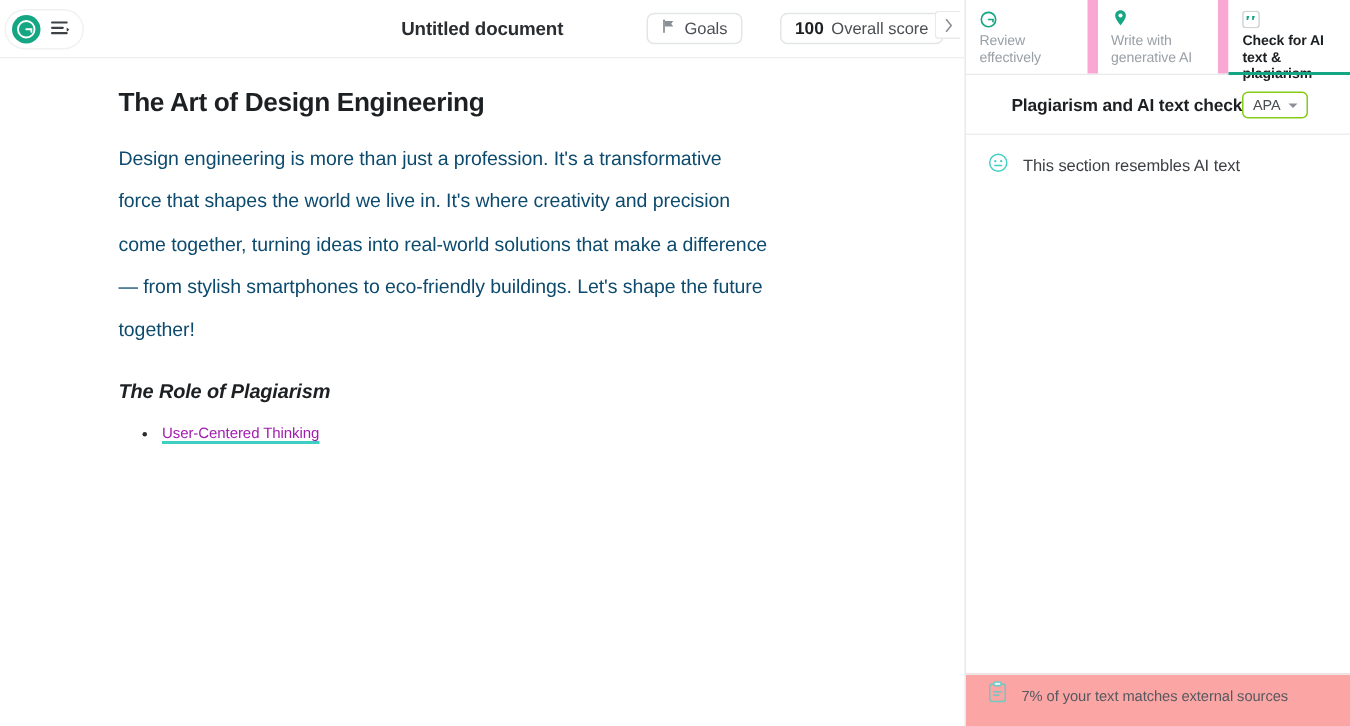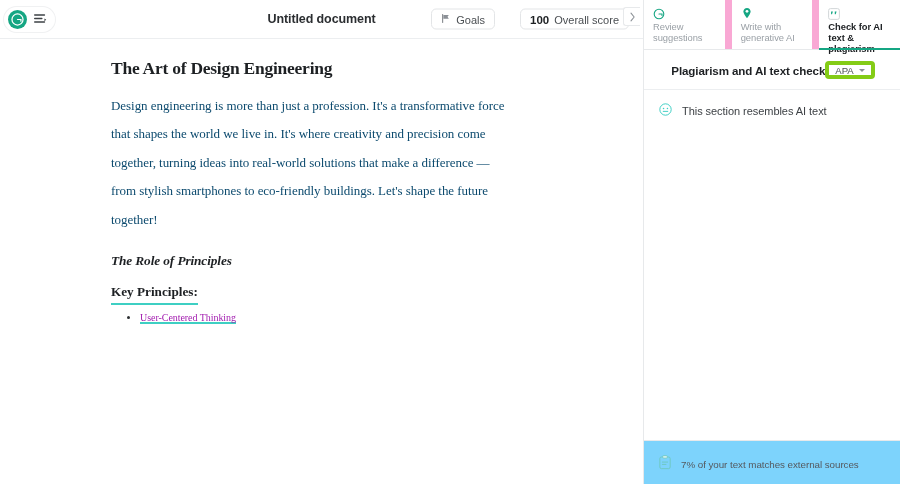--- a/index.html
+++ b/index.html
@@ -83,22 +83,21 @@
   .goal-icon { display:block; }
 
   
   .doc-scroll {
     flex: 1 1 auto;
     overflow: hidden;
     position: relative;
     background: #fff;
   }
   .doc-page {
-    padding: 18px 130px 0 111px;
-    font-family: Liberation Serif, serif;
+    padding: 18px 130px 0 79px;
   }
   h1.doc-h1 {
     margin: 0 0 13px 0;
     font-size: 17.5px;
     line-height: 22px;
     font-weight: 700;
     letter-spacing: -0.25px;
     color: #1d2023;
   }
   p.doc-p {
@@ -213,21 +212,21 @@
   .panel-title {
     font-size: 11.6px;
     font-weight: 700;
     color: #1d2023;
     letter-spacing: -0.1px;
   }
   .style-select {
     display: inline-flex; align-items: center; gap: 5px;
     height: 18px;
     padding: 0 6px;
-    border: 4px solid #84cc16;
+    border: 1px solid #84cc16;
     border-radius: 4px;
     font-size: 9.6px;
     color: #4b4f53;
     background: #fff;
     cursor: pointer;
   }
   .caret {
     width: 0; height: 0;
     border-left: 3px solid transparent;
     border-right: 3px solid transparent;
@@ -242,22 +241,22 @@
   }
   .alert-text {
     font-size: 11px;
     color: #3d4145;
     letter-spacing: -0.05px;
   }
 
   .panel-foot {
     flex: 0 0 auto;
     border-top: 1px solid #e7e9eb;
-    background: #7dd3fc;
-    padding: 14px 12px 10px 14px;
+    background: #fca5a5;
+    padding: 4px 12px 10px 14px;
     display: flex; align-items: center; gap: 9px;
   }
   .foot-text { font-size: 9.8px; color: #55595e; letter-spacing: -0.05px; }
 </style>
 </head>
 <body>
 
 <div id="app">
 
   <div class="editor-col">
@@ -299,24 +298,23 @@
       </div>
     </div>
 
     <div class="doc-scroll">
       <div class="doc-page">
 
         <h1 class="doc-h1">The Art of Design Engineering</h1>
 
         <p class="doc-p">Design engineering is more than just a profession. It's a transformative force that shapes the world we live in. It's where creativity and precision come together, turning ideas into real-world solutions that make a difference — from stylish smartphones to eco-friendly buildings. Let's shape the future together!</p>
 
-        <h2 class="doc-h2">The Role of Principles</h2>
-
-
-        <h3 class="doc-h3 ai-underline">Key Principles:</h3>
+        <h2 class="doc-h2">The Role of Plagiarism</h2>
+
+
 
         <ul class="doc-list">
           <li><span class="ai-underline">User-Centered Thinking</span></li>
 
         </ul>
 
         
 
       </div>
     </div>
@@ -333,21 +331,21 @@
     <div class="tabs">
 
       <div class="tab">
         <span class="tab-icon">
           <svg width="12" height="12" viewBox="0 0 24 24" fill="none">
             <circle cx="12" cy="12" r="9.6" stroke="#15a683" stroke-width="2.2"></circle>
             <path d="M12 12h6v3" stroke="#15a683" stroke-width="2.2" stroke-linecap="round"></path>
           </svg>
         </span>
         <span class="tab-label">Review</span>
-        <span class="tab-label">suggestions</span>
+        <span class="tab-label">effectively</span>
       </div>
 
       <div class="tab">
         <span class="tab-icon">
           <svg width="12" height="13" viewBox="0 0 14 16">
             <path d="M7 1.1c2.5 0 4.4 1.9 4.4 4.3 0 3-4.4 8.1-4.4 8.1S2.6 8.4 2.6 5.4C2.6 3 4.5 1.1 7 1.1z" fill="#15a683"></path>
             <circle cx="7" cy="5.3" r="1.7" fill="#ffffff"></circle>
           </svg>
         </span>
         <span class="tab-label">Write with</span>

